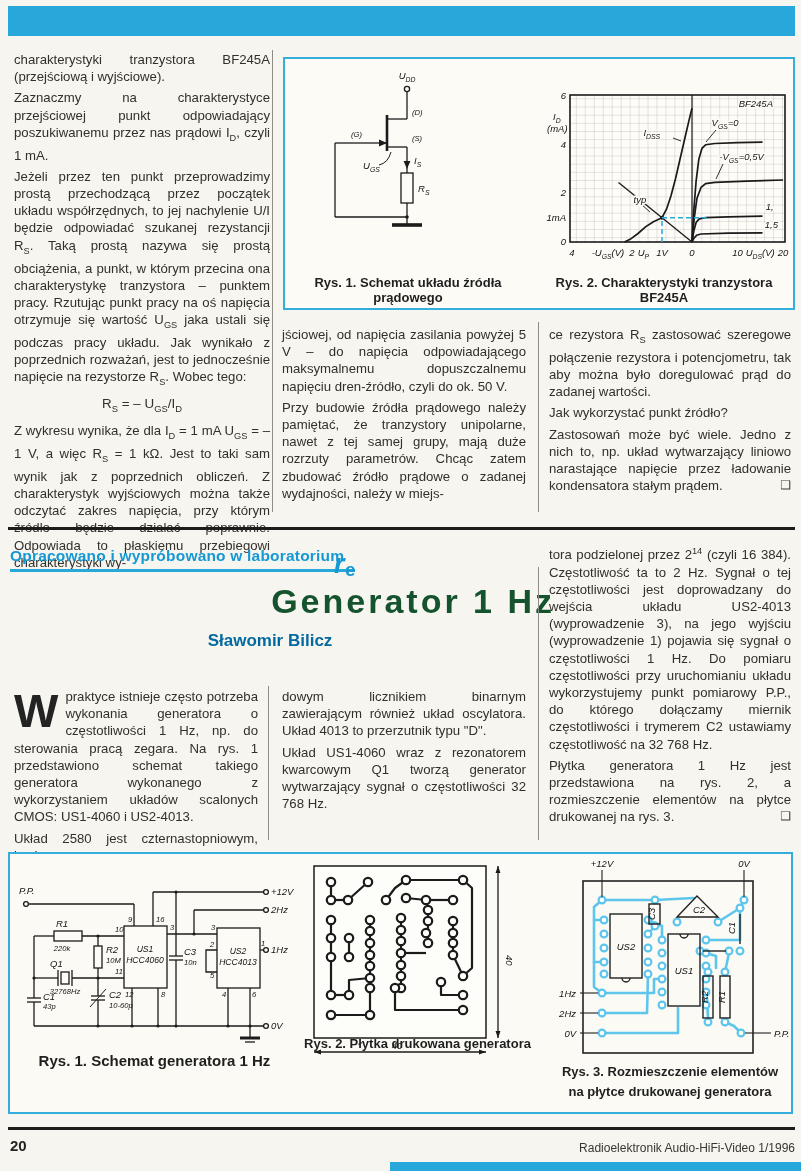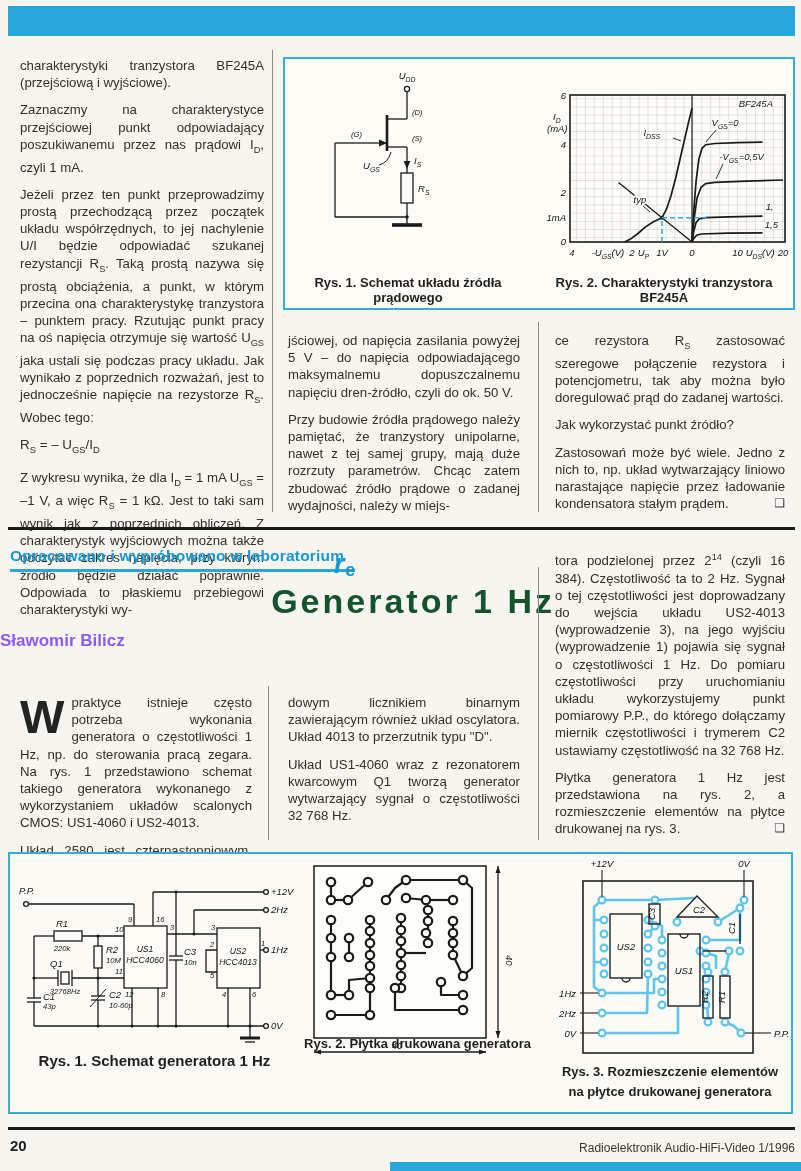--- a/index.html
+++ b/index.html
@@ -1,35 +1,35 @@
 <!DOCTYPE html>
 <html><head>
 <meta charset="utf-8">
 <style>
 *{margin:0;padding:0;box-sizing:border-box}
 html,body{width:801px;height:1171px}
 body{position:relative;background:#f7f5ef;font-family:"Liberation Sans",sans-serif;color:#2e2b27;overflow:hidden}
 .abs{position:absolute}
 .topbar{left:8px;top:6px;width:787px;height:30px;background:#28a7da}
 .body-text{font-size:13.2px;line-height:17.2px;text-align:justify;color:#332f2b}
-.body-text .p{margin:10px}
-.formula{text-align:left;margin:1px 0;font-size:13.4px}
+.body-text .p{margin:4px}
+.formula{text-align:center;margin:1px 0;font-size:13.4px}
 sub,sup{font-size:70%}
 .endmark{float:right;font-size:12px;color:#3a3a3a}
 .vrule{width:1px;background:#8d8d86}
 .figbox{border:2.5px solid #35aedd;background:#fcfbf6}
 .caption{font-weight:bold;font-size:13px;text-align:center;color:#1f1f1f}
 .divider{left:8px;top:527px;width:787px;height:3px;background:#1c1c1c}
 .kicker{left:10px;top:547px;font-size:15.5px;font-weight:bold;color:#1699d3;letter-spacing:.2px}
 .kline{left:10px;top:569px;width:345px;height:2.5px;background:#28a7da}
 .relogo{left:334px;top:549px;color:#1699d3;font-weight:bold;width:40px;height:34px}
 .relogo .r{position:absolute;left:0;top:0;font-size:27px;font-style:italic}
 .relogo .e{position:absolute;left:11px;top:10px;font-size:19px}
 .title{left:15px;top:582px;width:540px;text-align:right;font-size:34px;font-weight:bold;letter-spacing:3px;color:#14532d}
-.author{left:0;top:631px;width:540px;text-align:left;font-size:17px;font-weight:bold;color:#8b5cf6}
+.author{left:0;top:631px;width:540px;text-align:center;font-size:17px;font-weight:bold;color:#0369a1}
 .dropcap{float:left;font-size:47px;line-height:40px;font-weight:bold;margin:3px 7px 0 0;color:#232323}
 .kw{font-size:10px;margin-top:22px}
 .kw b{font-weight:bold}
 .footrule{left:8px;top:1127px;width:787px;height:3px;background:#1c1c1c}
 .pageno{left:10px;top:1137px;font-size:15px;font-weight:bold;color:#232323}
 .journal{left:395px;top:1141px;width:400px;text-align:right;font-size:12px;color:#3a3632}
 .bottomcyan{left:390px;top:1162px;width:411px;height:9px;background:#28a7da}
 svg text{font-family:"Liberation Sans",sans-serif}
 .slab{font-style:italic;font-size:9.5px;fill:#151515}
 .spin{font-style:italic;font-size:7.6px;fill:#151515}

